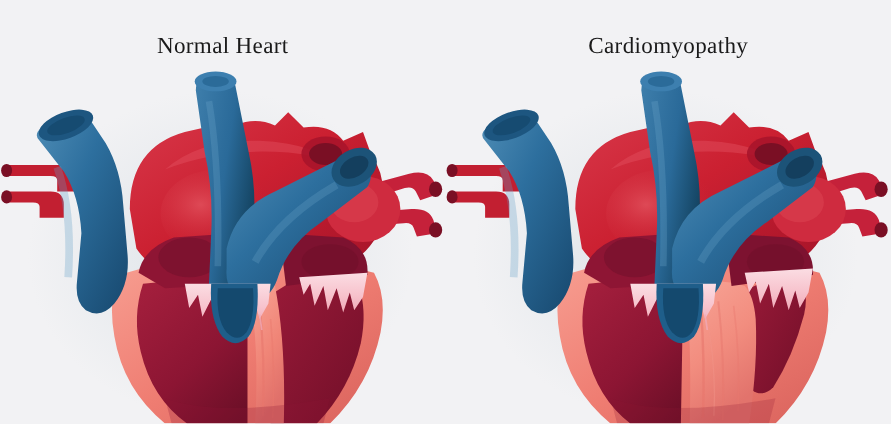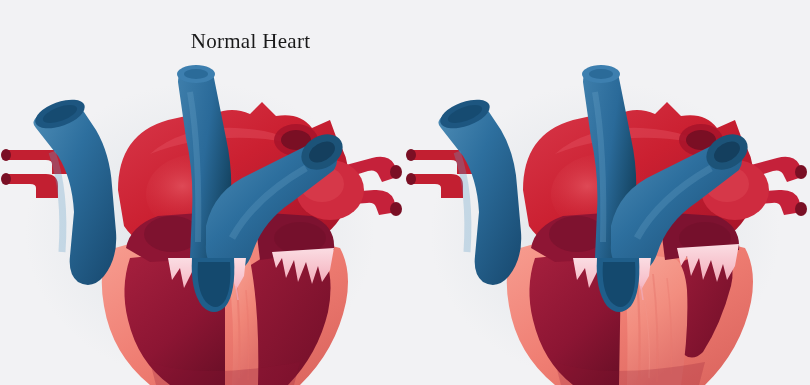--- a/index.html
+++ b/index.html
@@ -36,21 +36,20 @@
     left: 0;
     width: 405px;
     text-align: center;
     font-family: "Liberation Serif", "DejaVu Serif", serif;
     font-size: 21px;
     font-weight: 400;
     letter-spacing: 0.3px;
     color: #1a1a1a;
     line-height: 26px;
     white-space: nowrap;
-    margin-left: 48px;
   }
   .heart-stage {
     position: absolute;
     top: 62px;
     left: 0;
     width: 405px;
     height: 323px;
   }
   .heart-svg {
     display: block;
@@ -222,20 +221,21 @@
                    Q232 228 230 200 Z" fill="#14496e"></path>
         </g>
 
         <path d="M150 300 Q200 318 300 300 L294 323 L156 323 Z" fill="#8c1533" opacity="0.25"></path>
       </svg>
     </div>
   </div>
 
   <div class="panel" id="panel-cardio">
 
+    <div class="panel-title">Cardiomyopathy</div>
 
     <div class="heart-stage">
       <svg class="heart-svg" viewBox="0 0 405 323" xmlns="http://www.w3.org/2000/svg">
         <defs>
           <linearGradient id="c-aorta" x1="0" y1="0" x2="1" y2="1">
             <stop offset="0%" stop-color="#d8384a"></stop>
             <stop offset="45%" stop-color="#cb2031"></stop>
             <stop offset="100%" stop-color="#a11228"></stop>
           </linearGradient>
           <radialGradient id="c-aorta-hl" cx="35%" cy="40%" r="60%">

